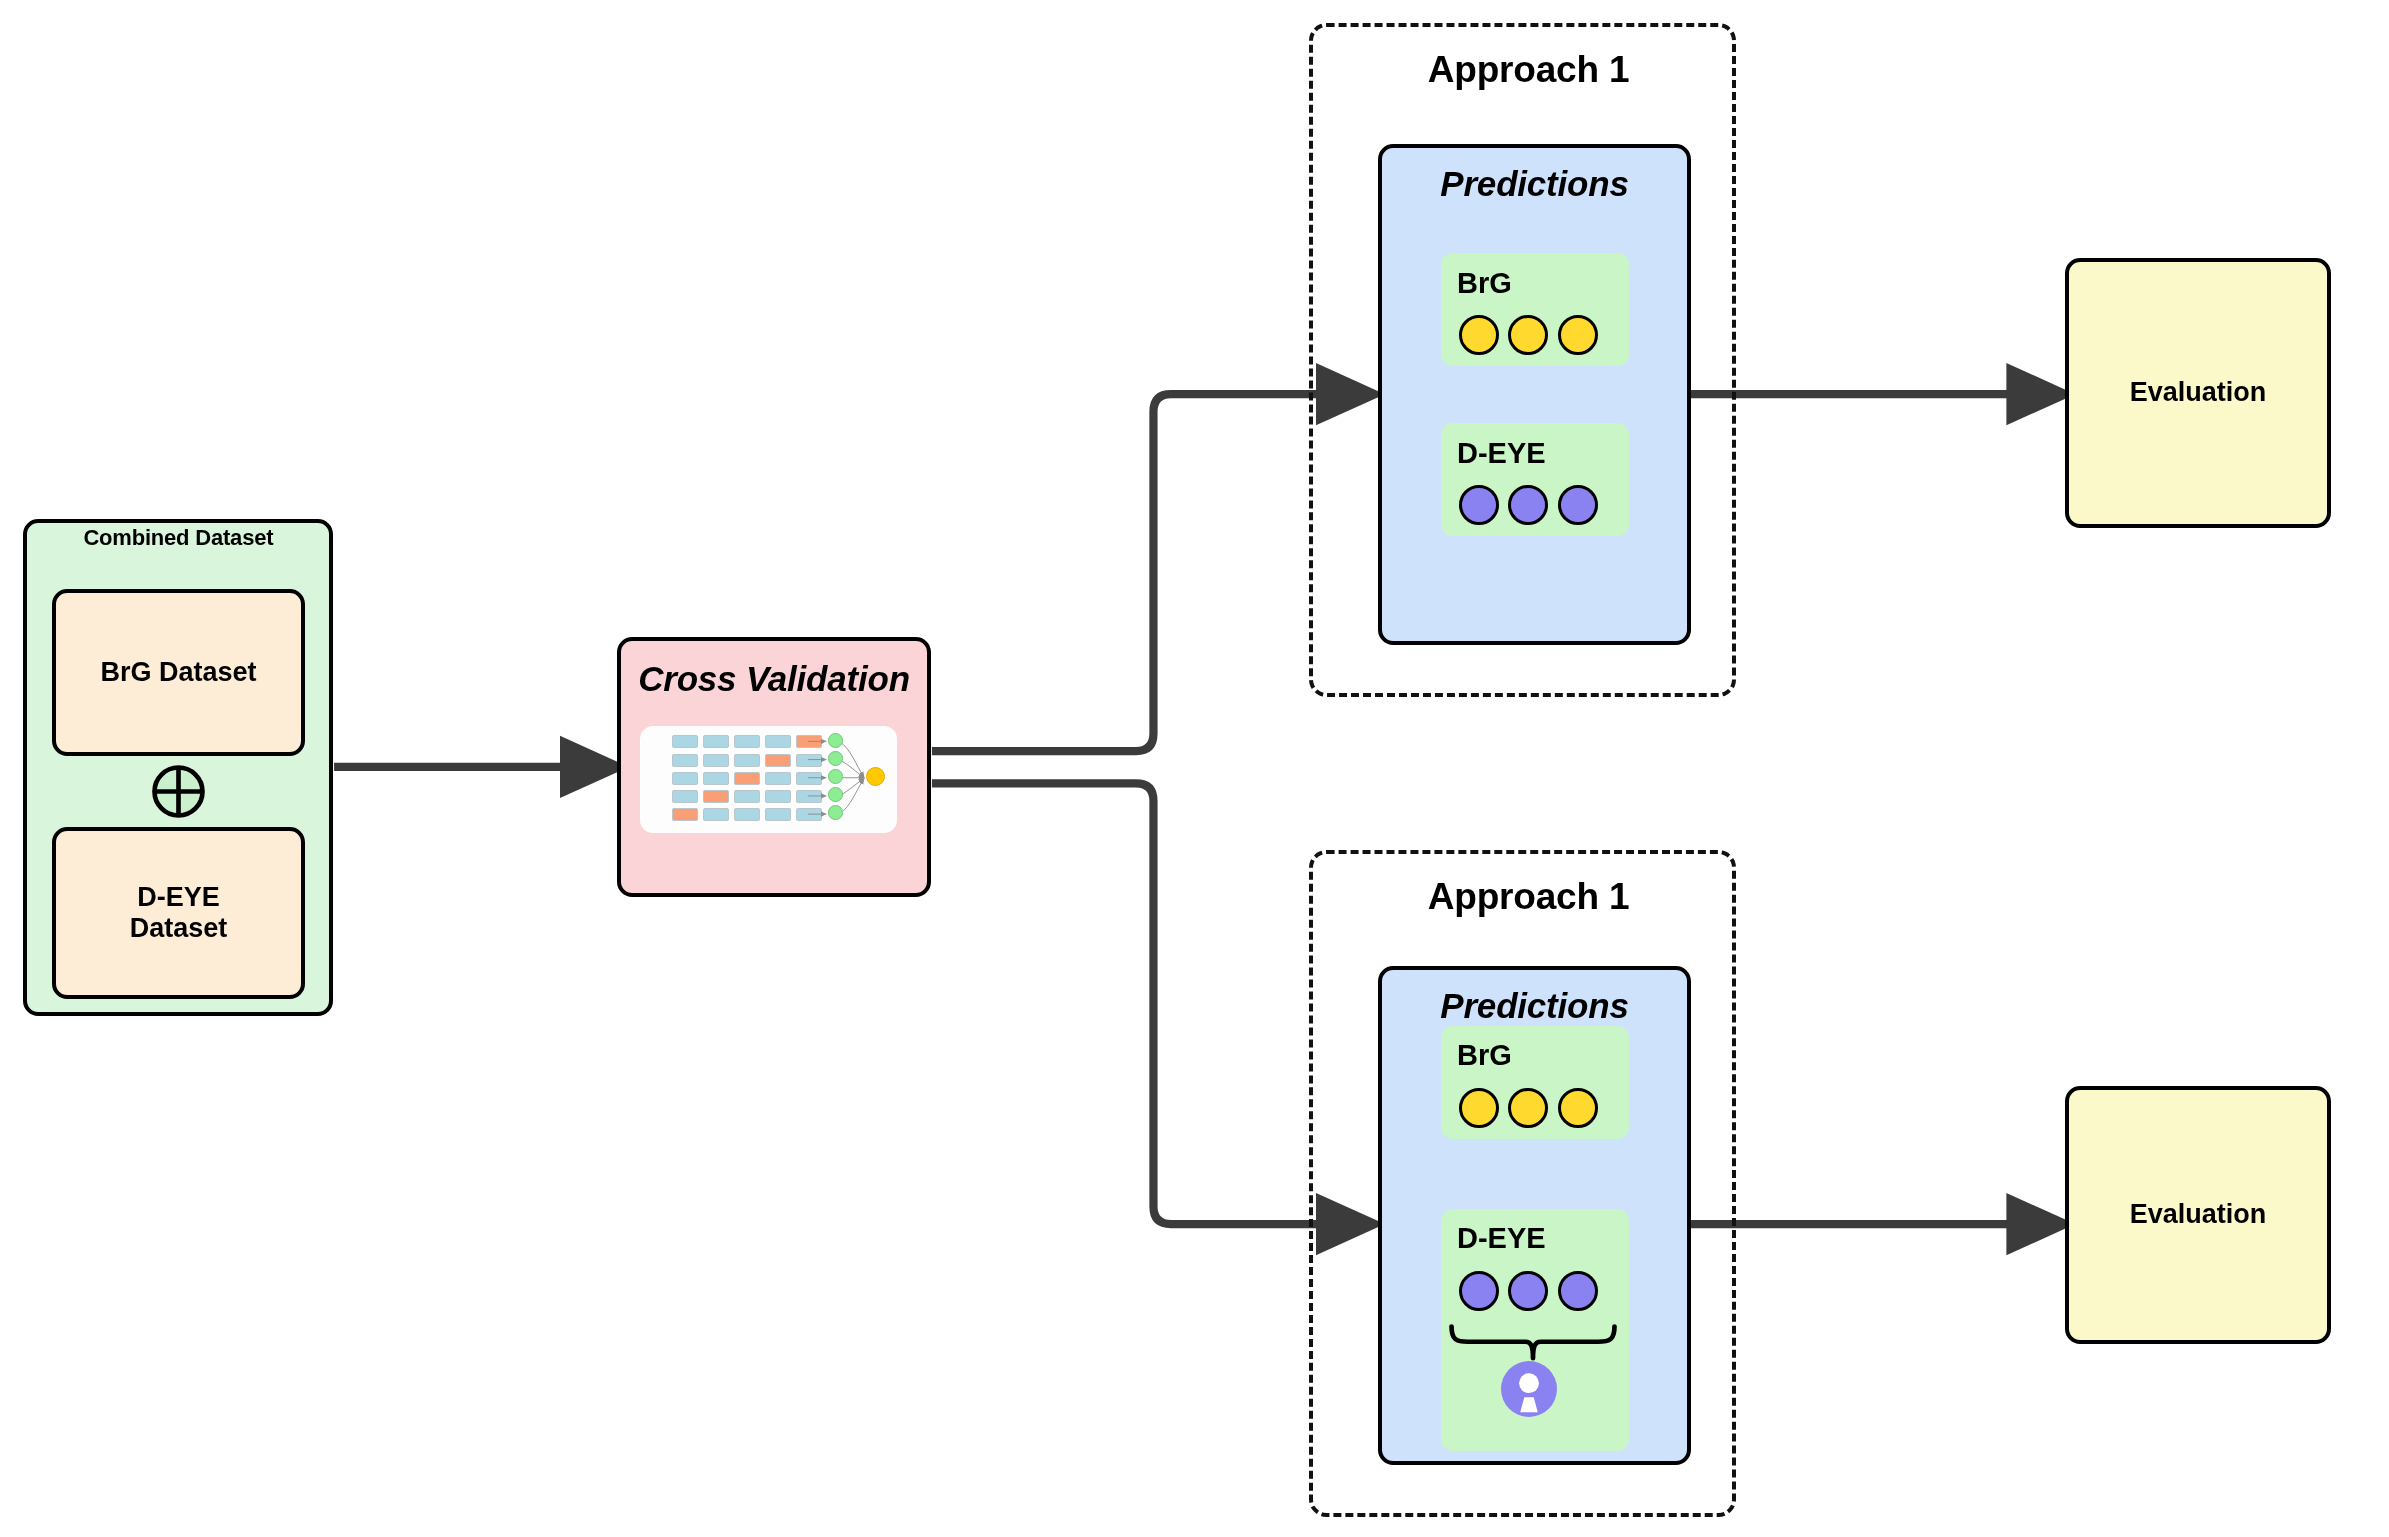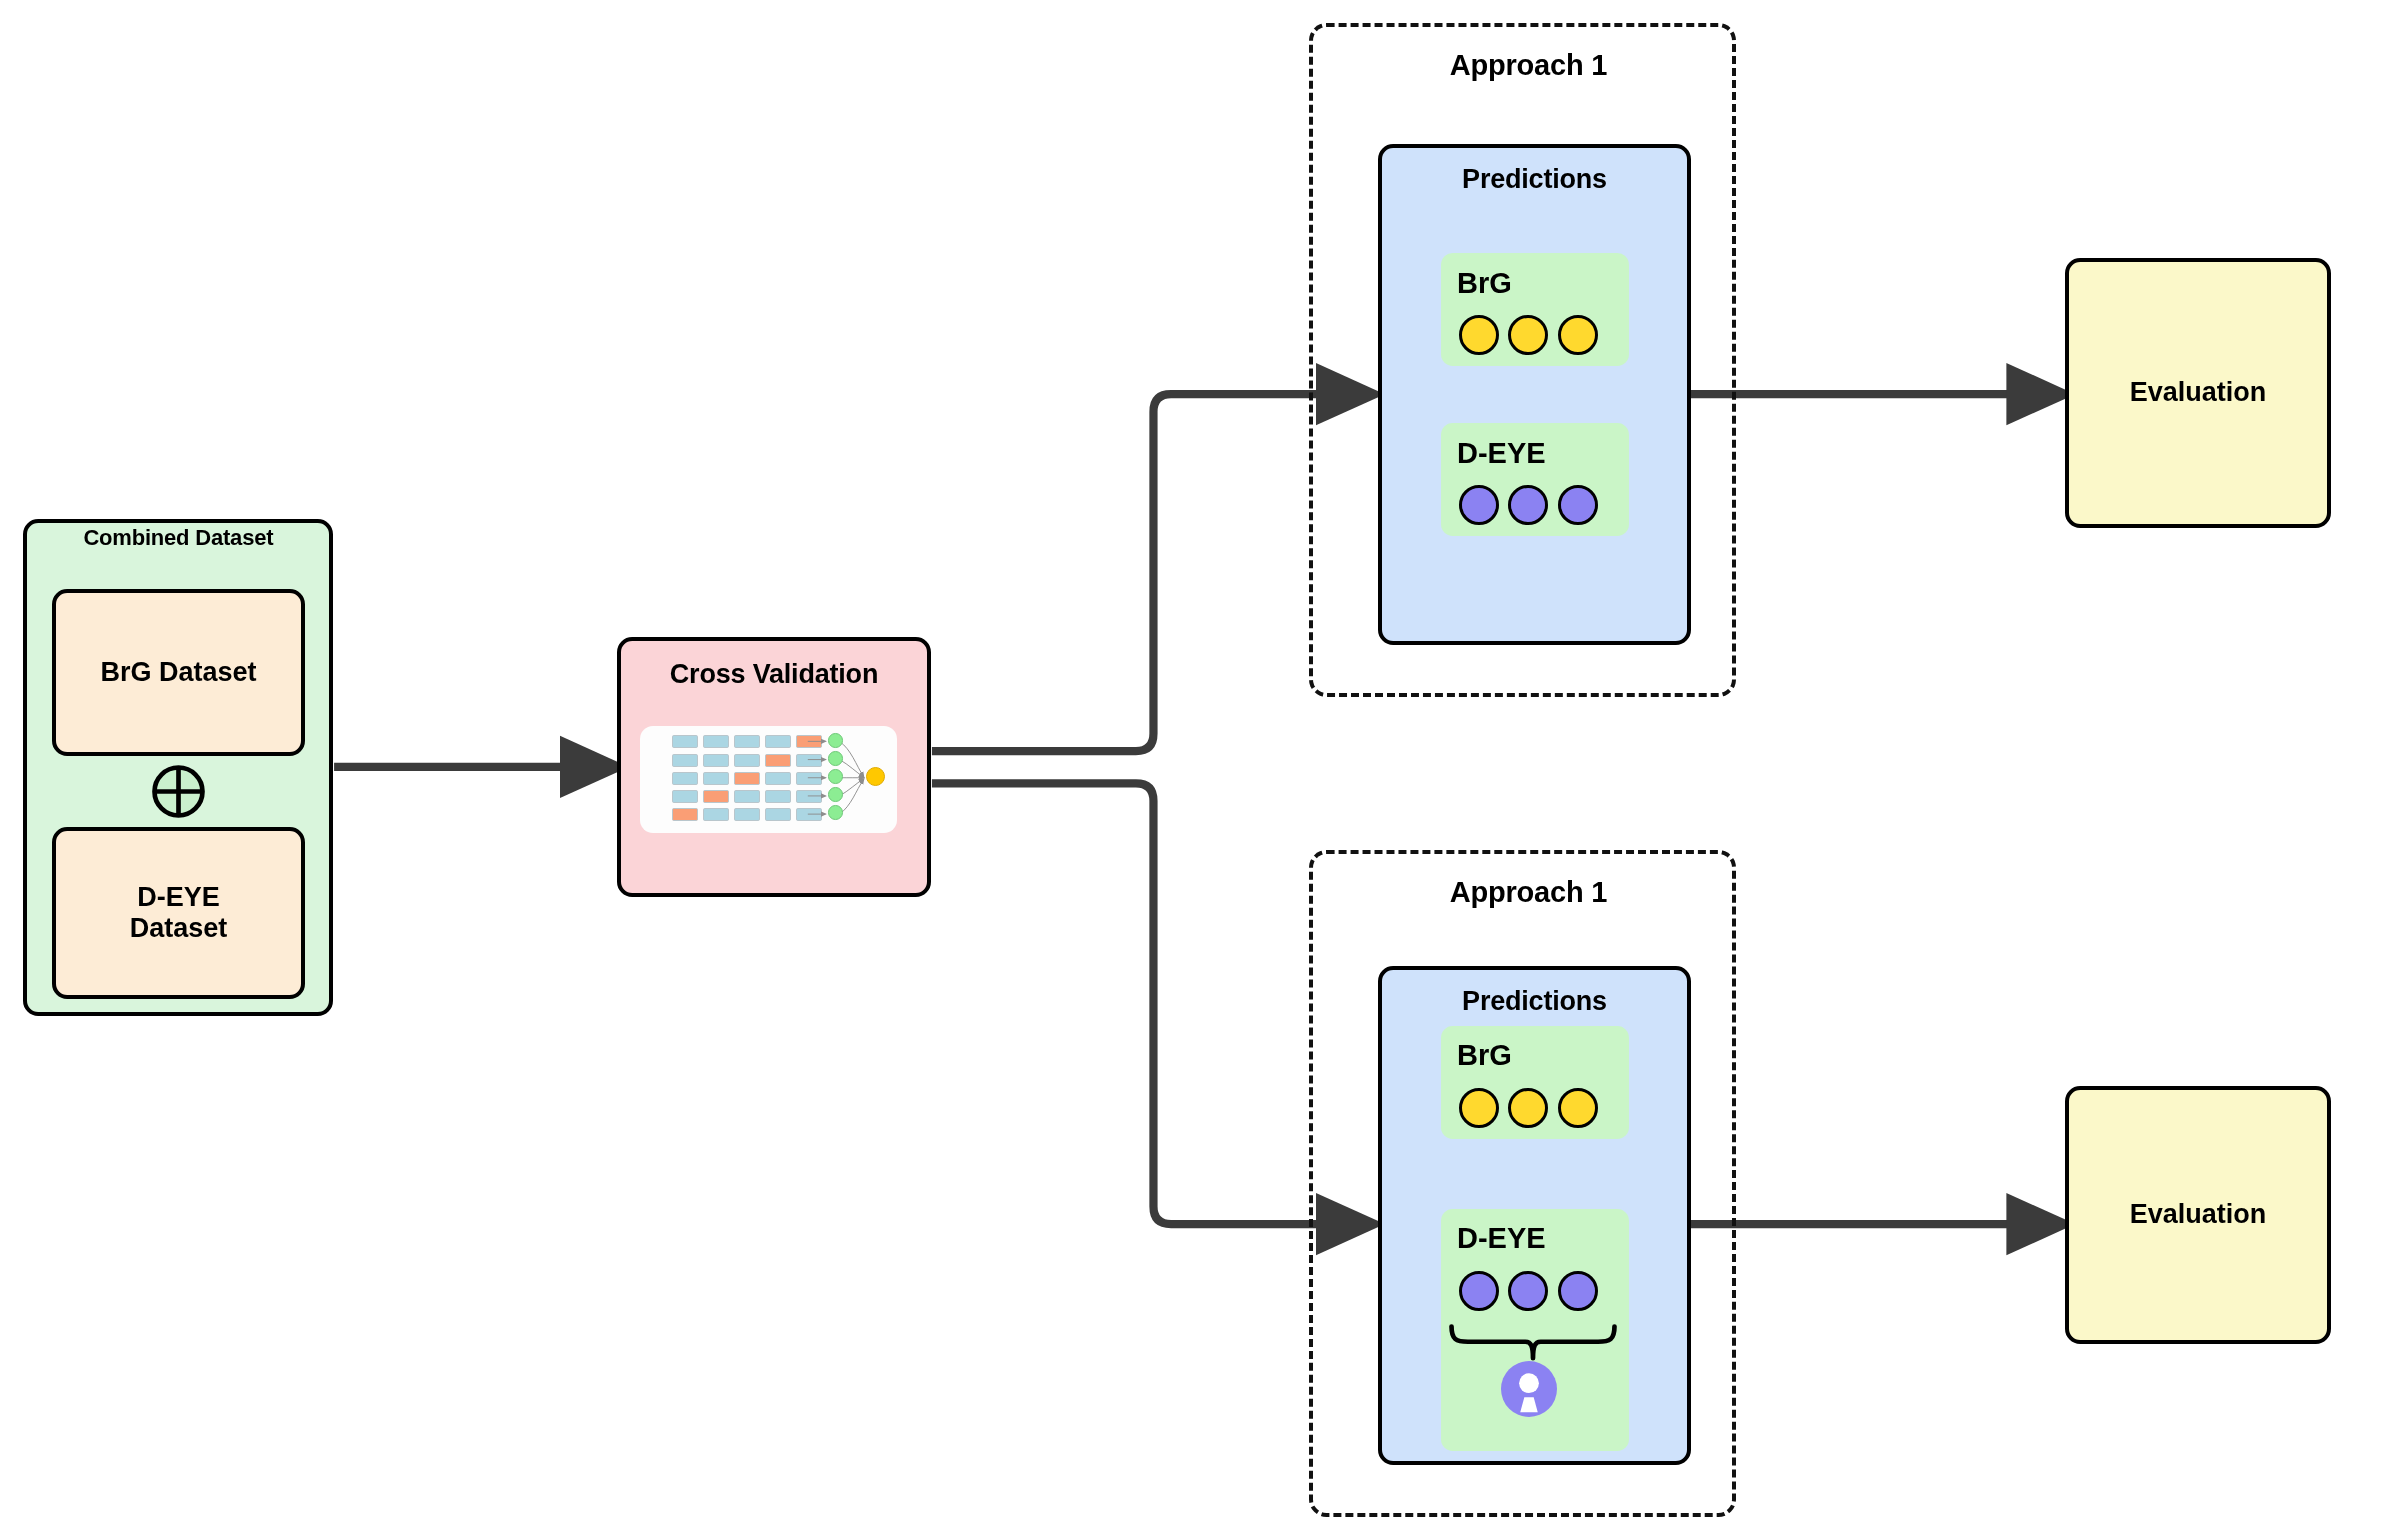--- a/index.html
+++ b/index.html
@@ -14,22 +14,22 @@
   .node-green{background:#d9f5dc;}
   .node-orange{background:#fdecd6;}
   .node-pink{background:#fbd4d7;}
   .node-blue{background:#cfe2fb;}
   .node-yellow{background:#fbf8c9;}
 
   .label{position:absolute;left:0;right:0;text-align:center;color:#000;
          font-weight:bold;letter-spacing:-0.2px;line-height:1.12;}
 
   .title-28{font-size:22px;}
-  .title-40{font-size:29px;padding-left:12px;}
-  .title-46{font-size:27px;}
+  .title-40{font-size:37px;padding-left:12px;}
+  .title-46{font-size:35px;font-style:italic;}
   .title-52{font-size:27px;}
 
   .center-text{position:absolute;left:0;right:0;top:0;bottom:0;display:flex;
                align-items:center;justify-content:center;text-align:center;
                font-weight:bold;color:#000;line-height:1.15;}
 
   
   .dashgroup{position:absolute;box-sizing:border-box;background:transparent;
              border:4.1px dashed #111;border-radius:17.6px;}
 

